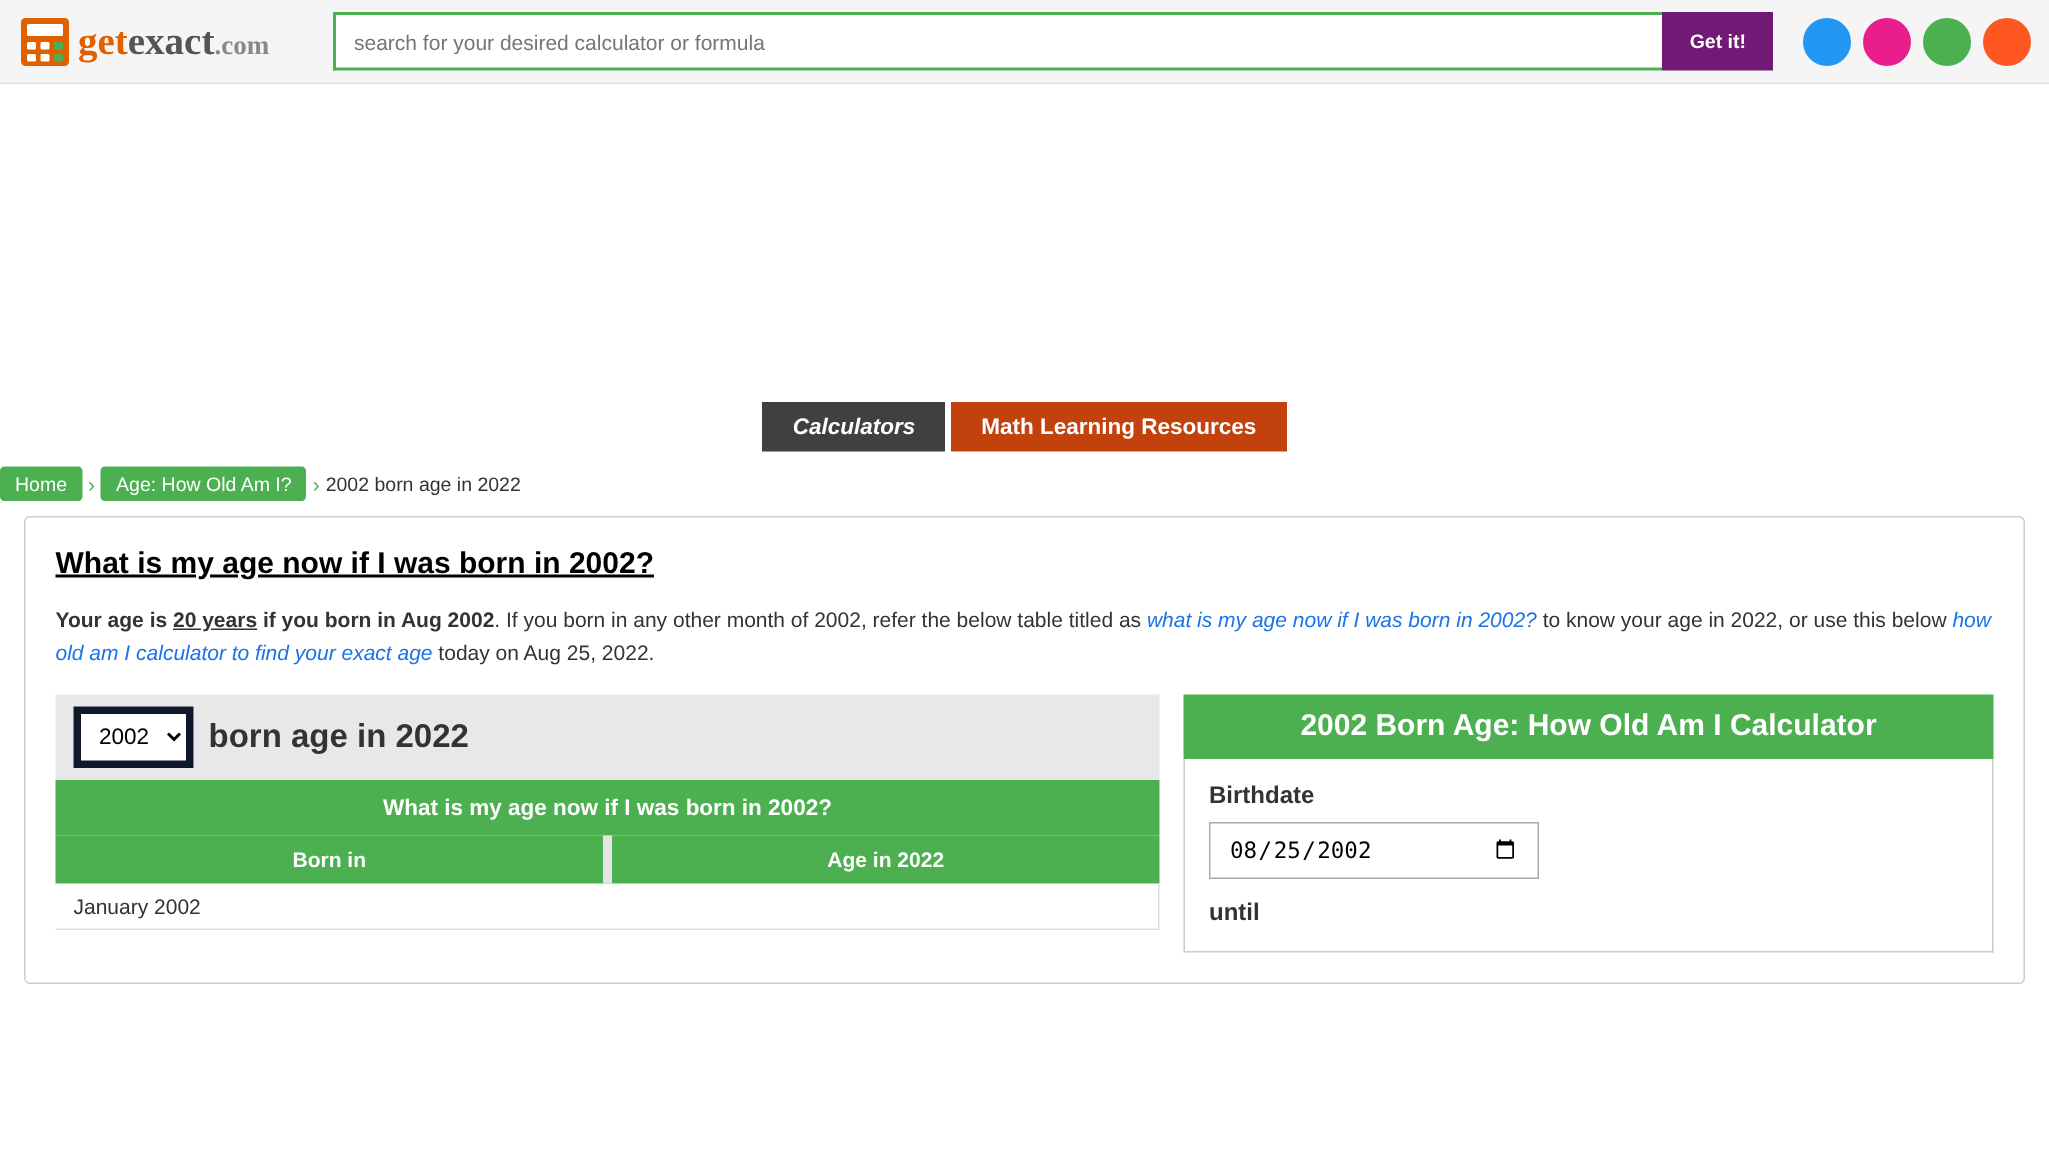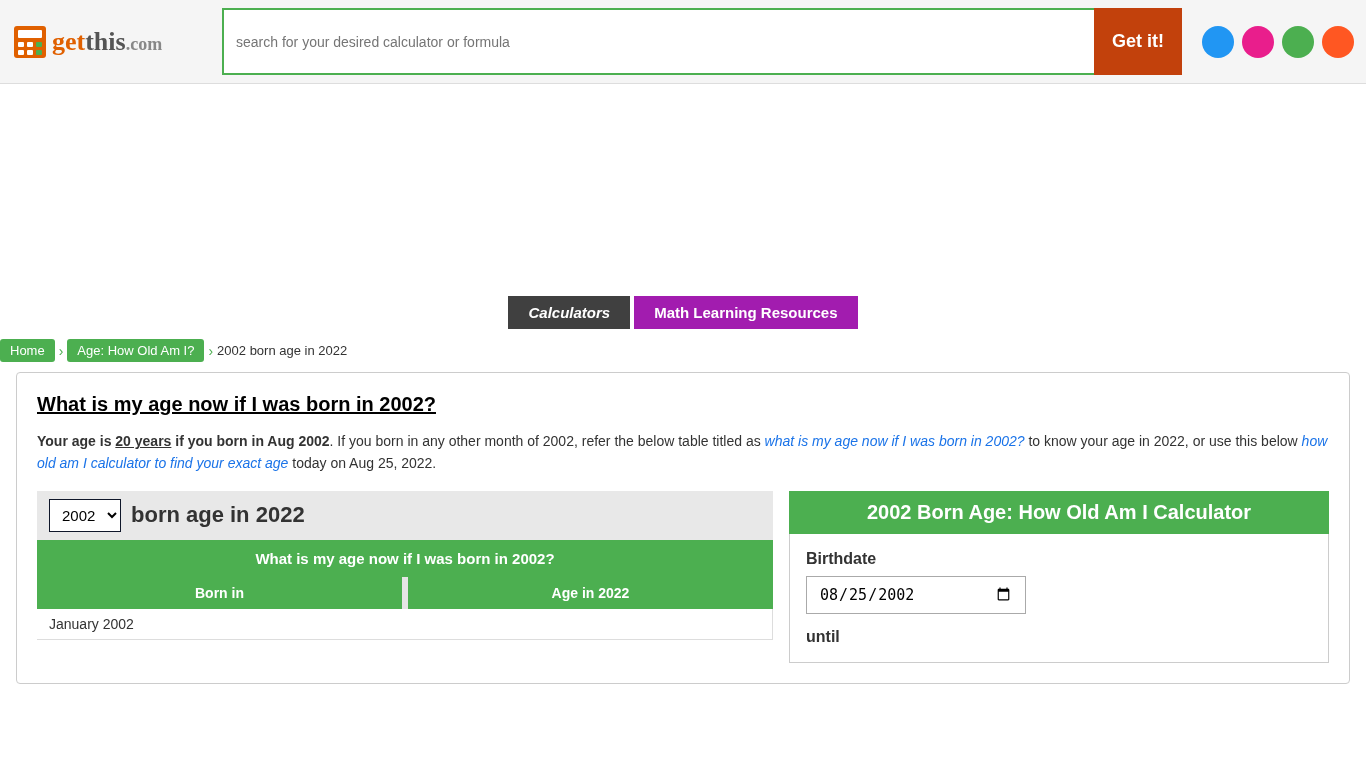--- a/index.html
+++ b/index.html
@@ -32,25 +32,25 @@
     .search-input {
       flex: 1;
       padding: 8px 12px;
       border: 2px solid #4caf50;
       border-right: none;
       font-size: 14px;
       color: #999;
       outline: none;
     }
     .search-btn {
-      background: #c2410c;
+      background: #701a75;
       color: #fff;
       border: none;
-      padding: 23px 18px;
-      font-size: 18px;
+      padding: 12px 18px;
+      font-size: 13px;
       font-weight: bold;
       cursor: pointer;
     }
     .color-dots {
       display: flex;
       gap: 8px;
       margin-left: 10px;
     }
     .dot {
       width: 32px;
@@ -73,21 +73,21 @@
       cursor: pointer;
       border: none;
       font-weight: bold;
     }
     .nav-tab.calculators {
       background: #404040;
       color: #fff;
       font-style: italic;
     }
     .nav-tab.math-learning {
-      background: #a21caf;
+      background: #c2410c;
       color: #fff;
     }
 
     
     .breadcrumb {
       display: flex;
       align-items: center;
       gap: 4px;
       padding: 10px 0;
       font-size: 13px;
@@ -152,21 +152,21 @@
     .year-selector-row {
       display: flex;
       align-items: center;
       background: #e8e8e8;
       padding: 8px 12px;
       gap: 10px;
     }
     .year-select {
       padding: 6px 8px;
       font-size: 15px;
-      border: 1px solid #0f172a;
+      border: 5px solid #0f172a;
       background: #fff;
       cursor: pointer;
     }
     .born-age-text {
       font-size: 22px;
       font-weight: bold;
       color: #333;
     }
     .question-row {
       background: #4caf50;
@@ -268,21 +268,21 @@
       <rect x="2" y="2" width="32" height="32" rx="3" fill="#e06000"></rect>
       <rect x="6" y="6" width="24" height="8" rx="1" fill="#fff"></rect>
       <rect x="6" y="18" width="6" height="5" rx="1" fill="#fff"></rect>
       <rect x="15" y="18" width="6" height="5" rx="1" fill="#fff"></rect>
       <rect x="24" y="18" width="6" height="5" rx="1" fill="#4caf50"></rect>
       <rect x="6" y="26" width="6" height="5" rx="1" fill="#fff"></rect>
       <rect x="15" y="26" width="6" height="5" rx="1" fill="#fff"></rect>
       <rect x="24" y="26" width="6" height="5" rx="1" fill="#4caf50"></rect>
     </svg>
     <span style="font-size:26px;font-weight:bold;font-family:Georgia,serif;">
-      <span style="color:#e06000;">get</span><span style="color:#555;">this</span><span style="color:#888;font-size:18px;">.com</span>
+      <span style="color:#e06000;">get</span><span style="color:#555;">exact</span><span style="color:#888;font-size:18px;">.com</span>
     </span>
   </div>
   <div class="search-bar">
     <input class="search-input" type="text" placeholder="search for your desired calculator or formula" style="">
     <button class="search-btn">Get it!</button>
   </div>
   <div class="color-dots">
     <div class="dot" style="background:#2196F3;"></div>
     <div class="dot" style="background:#e91e8c;"></div>
     <div class="dot" style="background:#4caf50;"></div>

